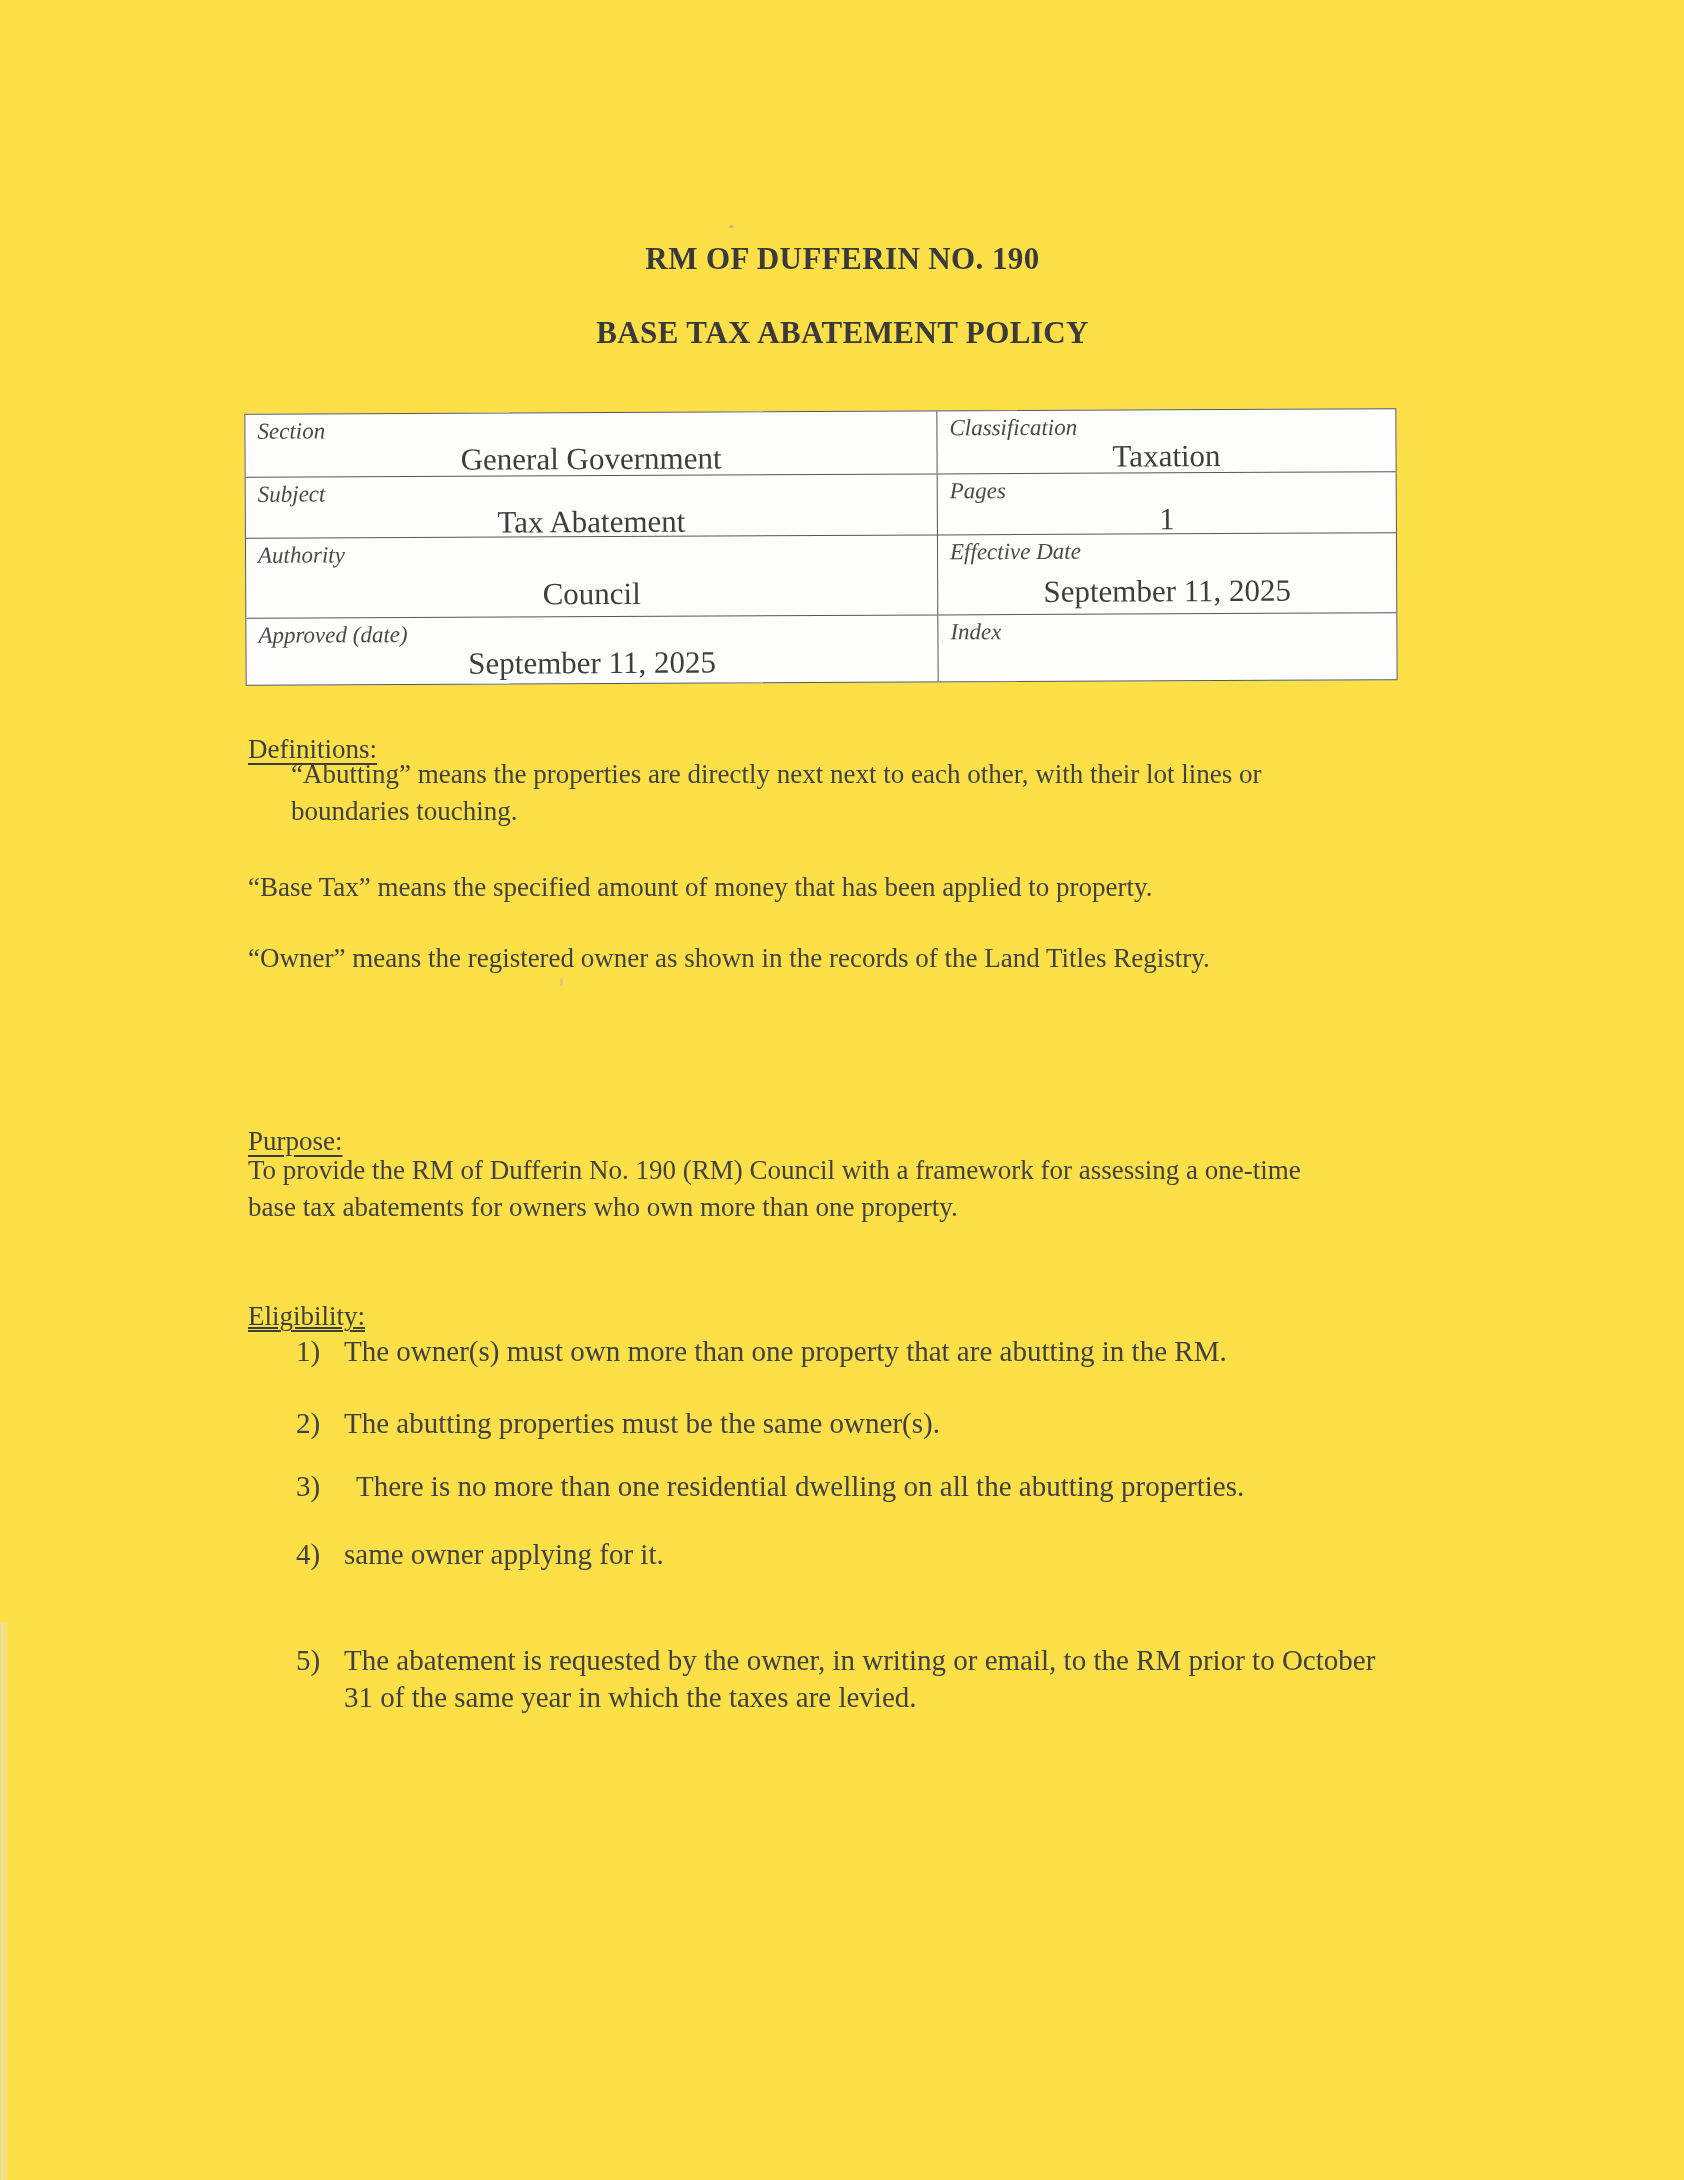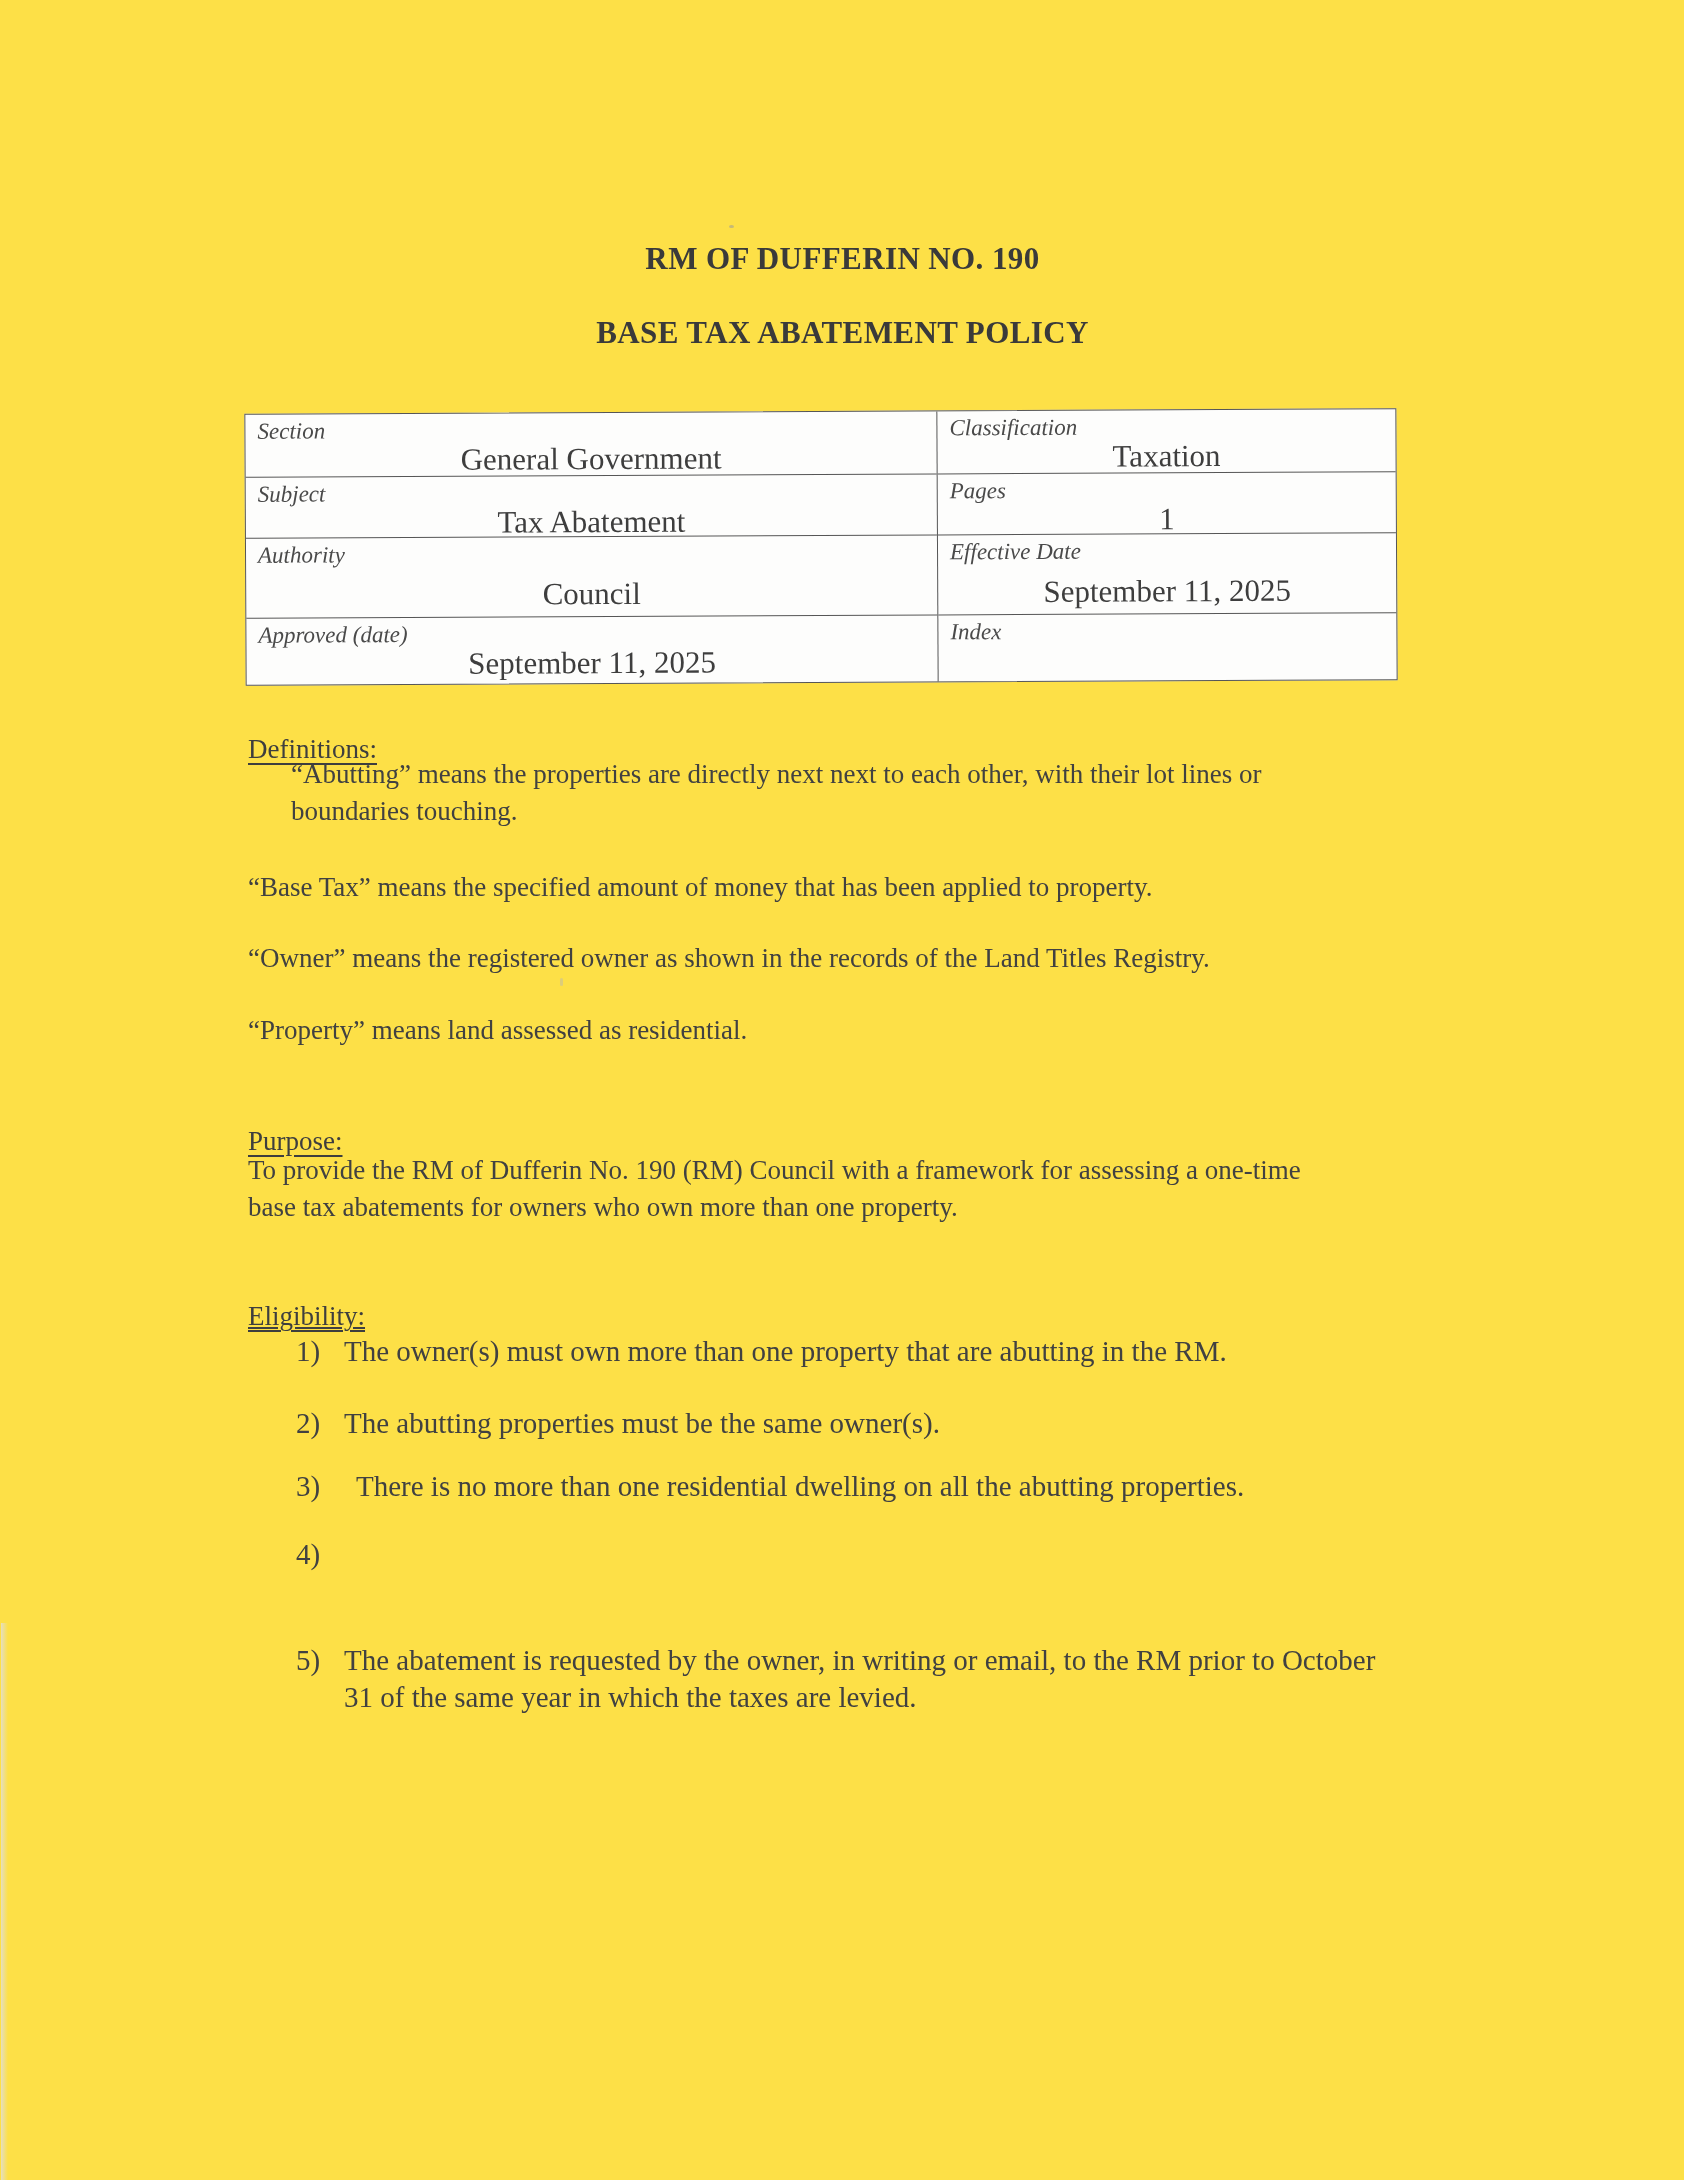--- a/index.html
+++ b/index.html
@@ -130,23 +130,20 @@
   <div class="tblock" style="top:756px;margin-left:43px;">
     <div>“Abutting” means the properties are directly next next to each other, with their lot lines or</div>
     <div>boundaries touching.</div>
   </div>
   <div class="tblock" style="top:869px;">
     <div>“Base Tax” means the specified amount of money that has been applied to property.</div>
   </div>
   <div class="tblock" style="top:940px;">
     <div>“Owner” means the registered owner as shown in the records of the Land Titles Registry.</div>
   </div>
-  <div class="tblock" style="top:1012px;">
-    <div>“Property” means land assessed as residential.</div>
-  </div>
 
   <div class="tblock" style="top:1123px;">
     <span class="heading">Purpose:</span>
   </div>
   <div class="tblock" style="top:1152px;">
     <div>To provide the RM of Dufferin No. 190 (RM) Council with a framework for assessing a one-time</div>
     <div>base tax abatements for owners who own more than one property.</div>
   </div>
 
   <div class="tblock" style="top:1298px;text-decoration:underline;">
@@ -167,20 +164,21 @@
   </div>
   <div class="list-item" style="top:1468px;">
     <span class="item-num">3)</span>
     <div class="item-lines" style="margin-left:60px;">
       <div>There is no more than one residential dwelling on all the abutting properties.</div>
     </div>
   </div>
   <div class="list-item" style="top:1536px;">
     <span class="item-num">4)</span>
     <div class="item-lines">
+      <div>same owner applying for it.</div>
     </div>
   </div>
   <div class="list-item" style="top:1642px;">
     <span class="item-num">5)</span>
     <div class="item-lines">
       <div>The abatement is requested by the owner, in writing or email, to the RM prior to October</div>
       <div>31 of the same year in which the taxes are levied.</div>
     </div>
   </div>
 

